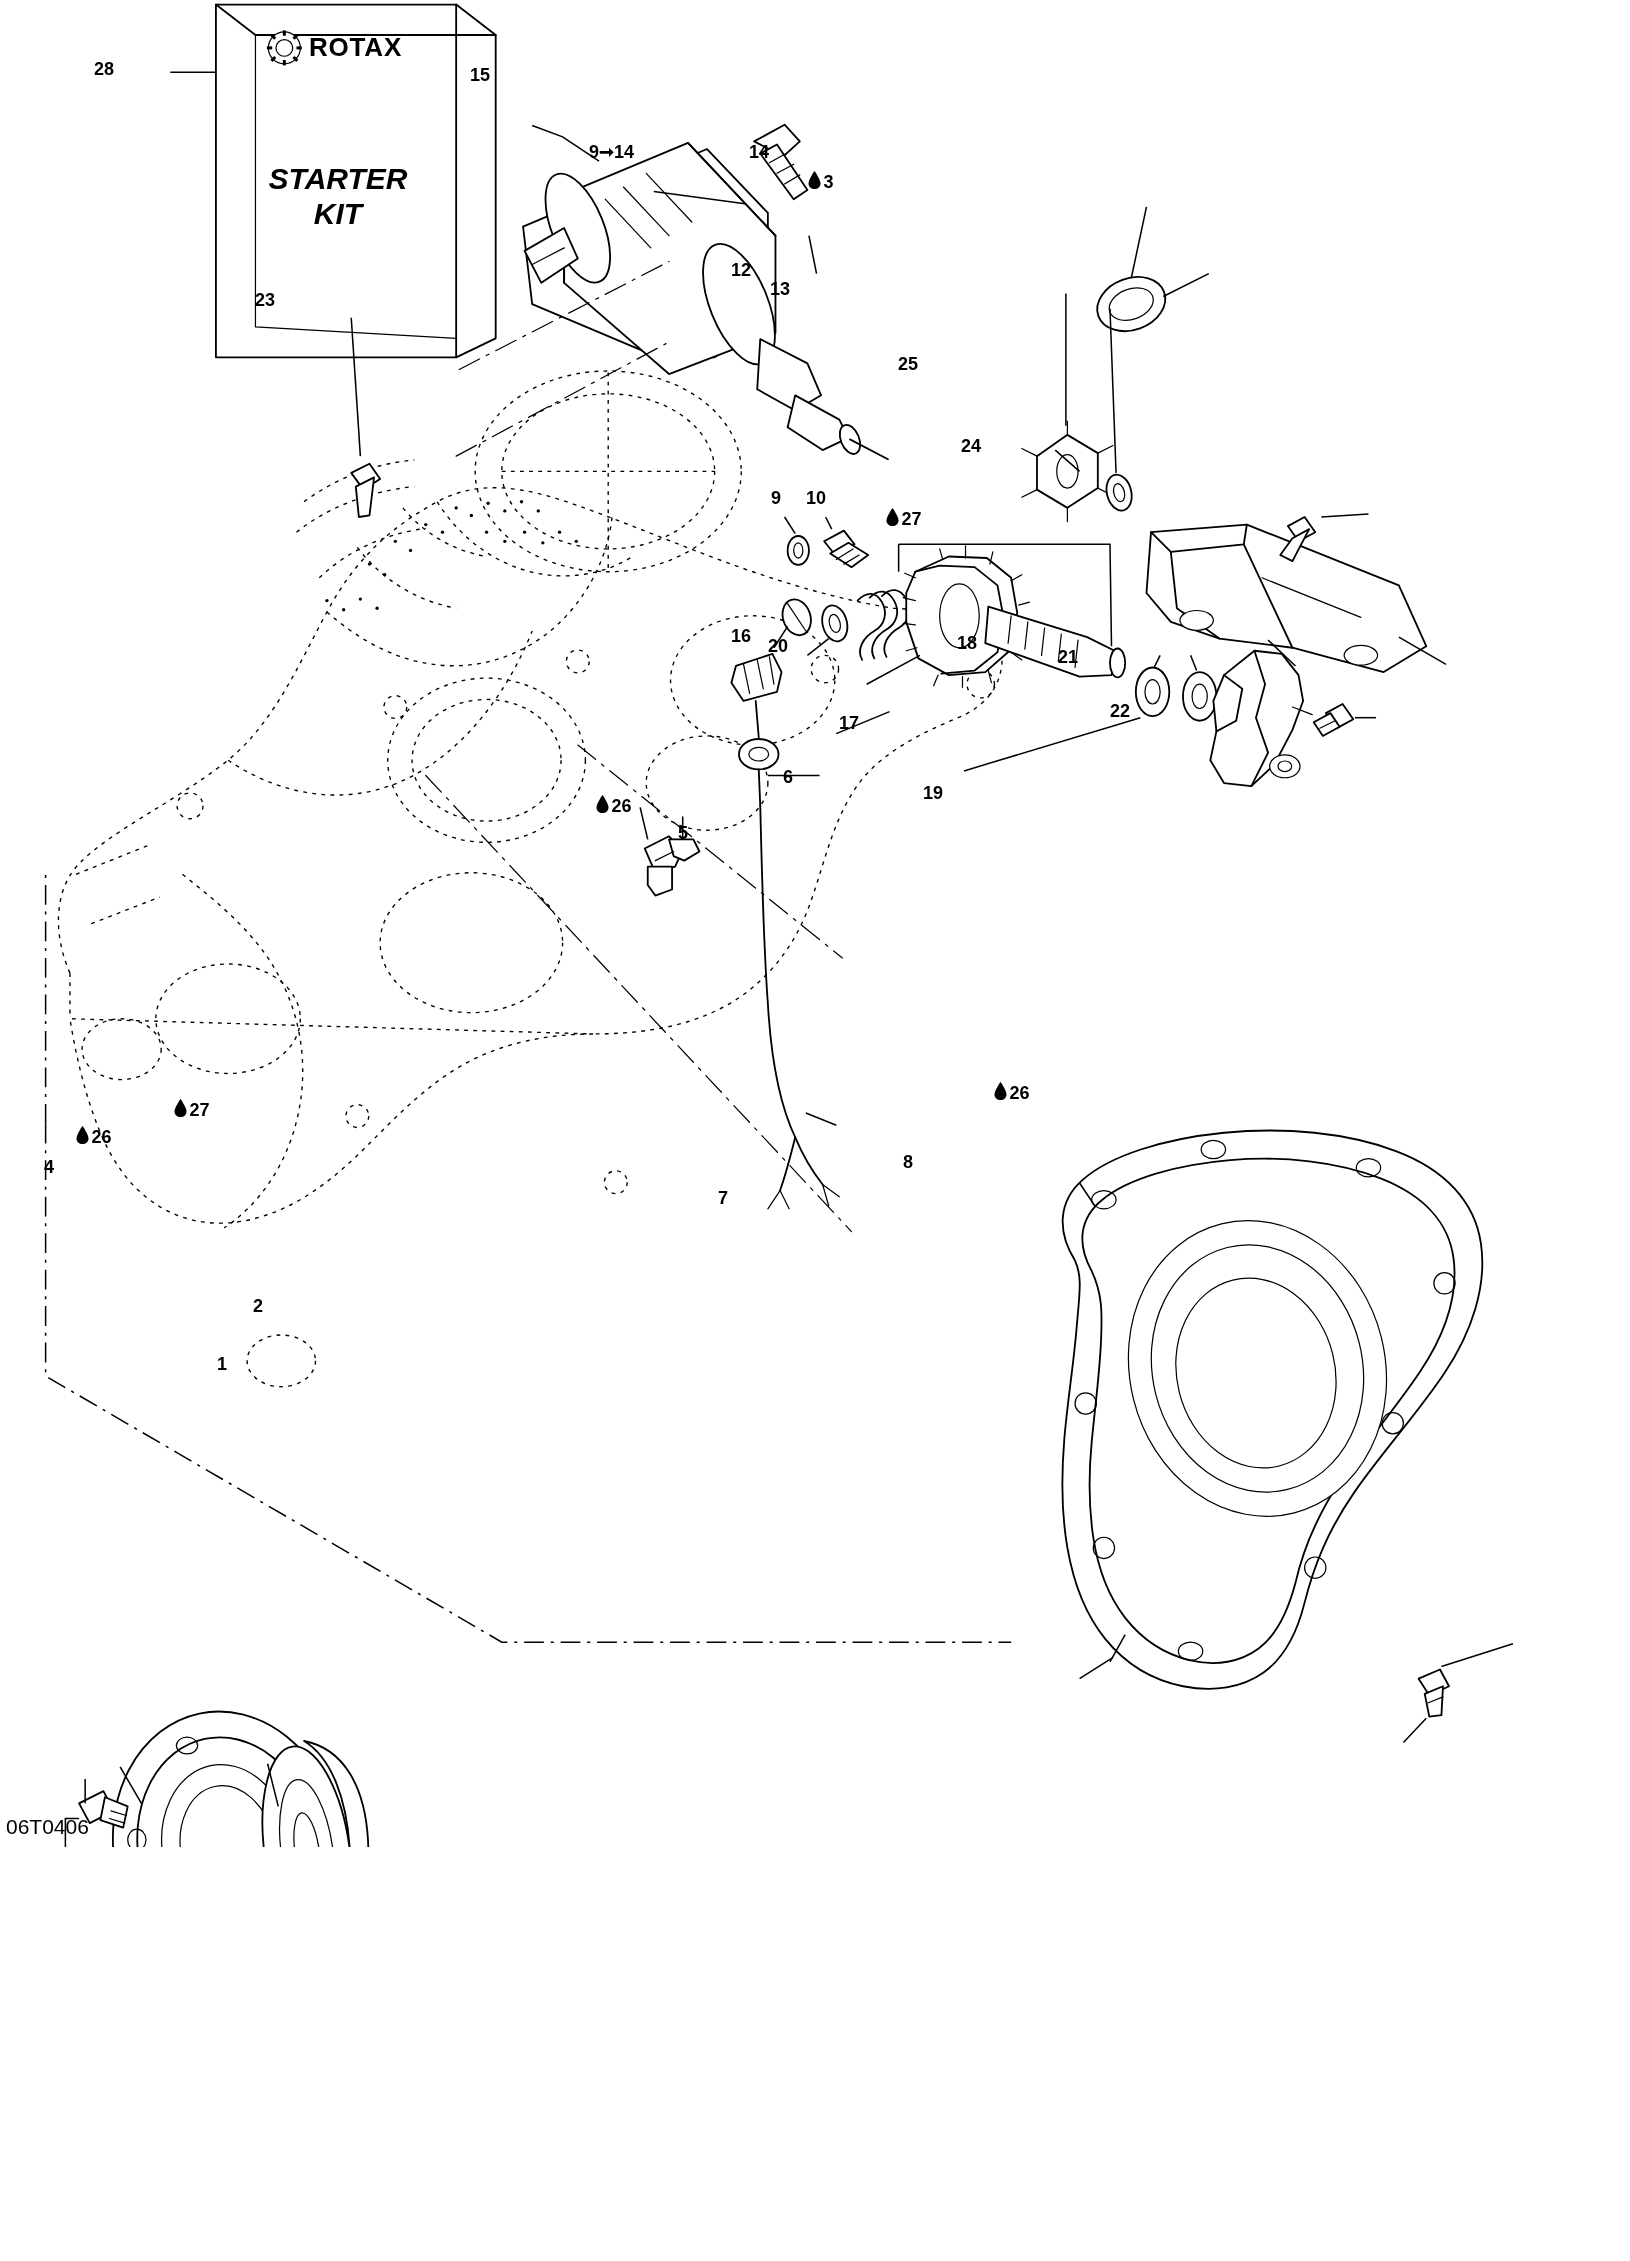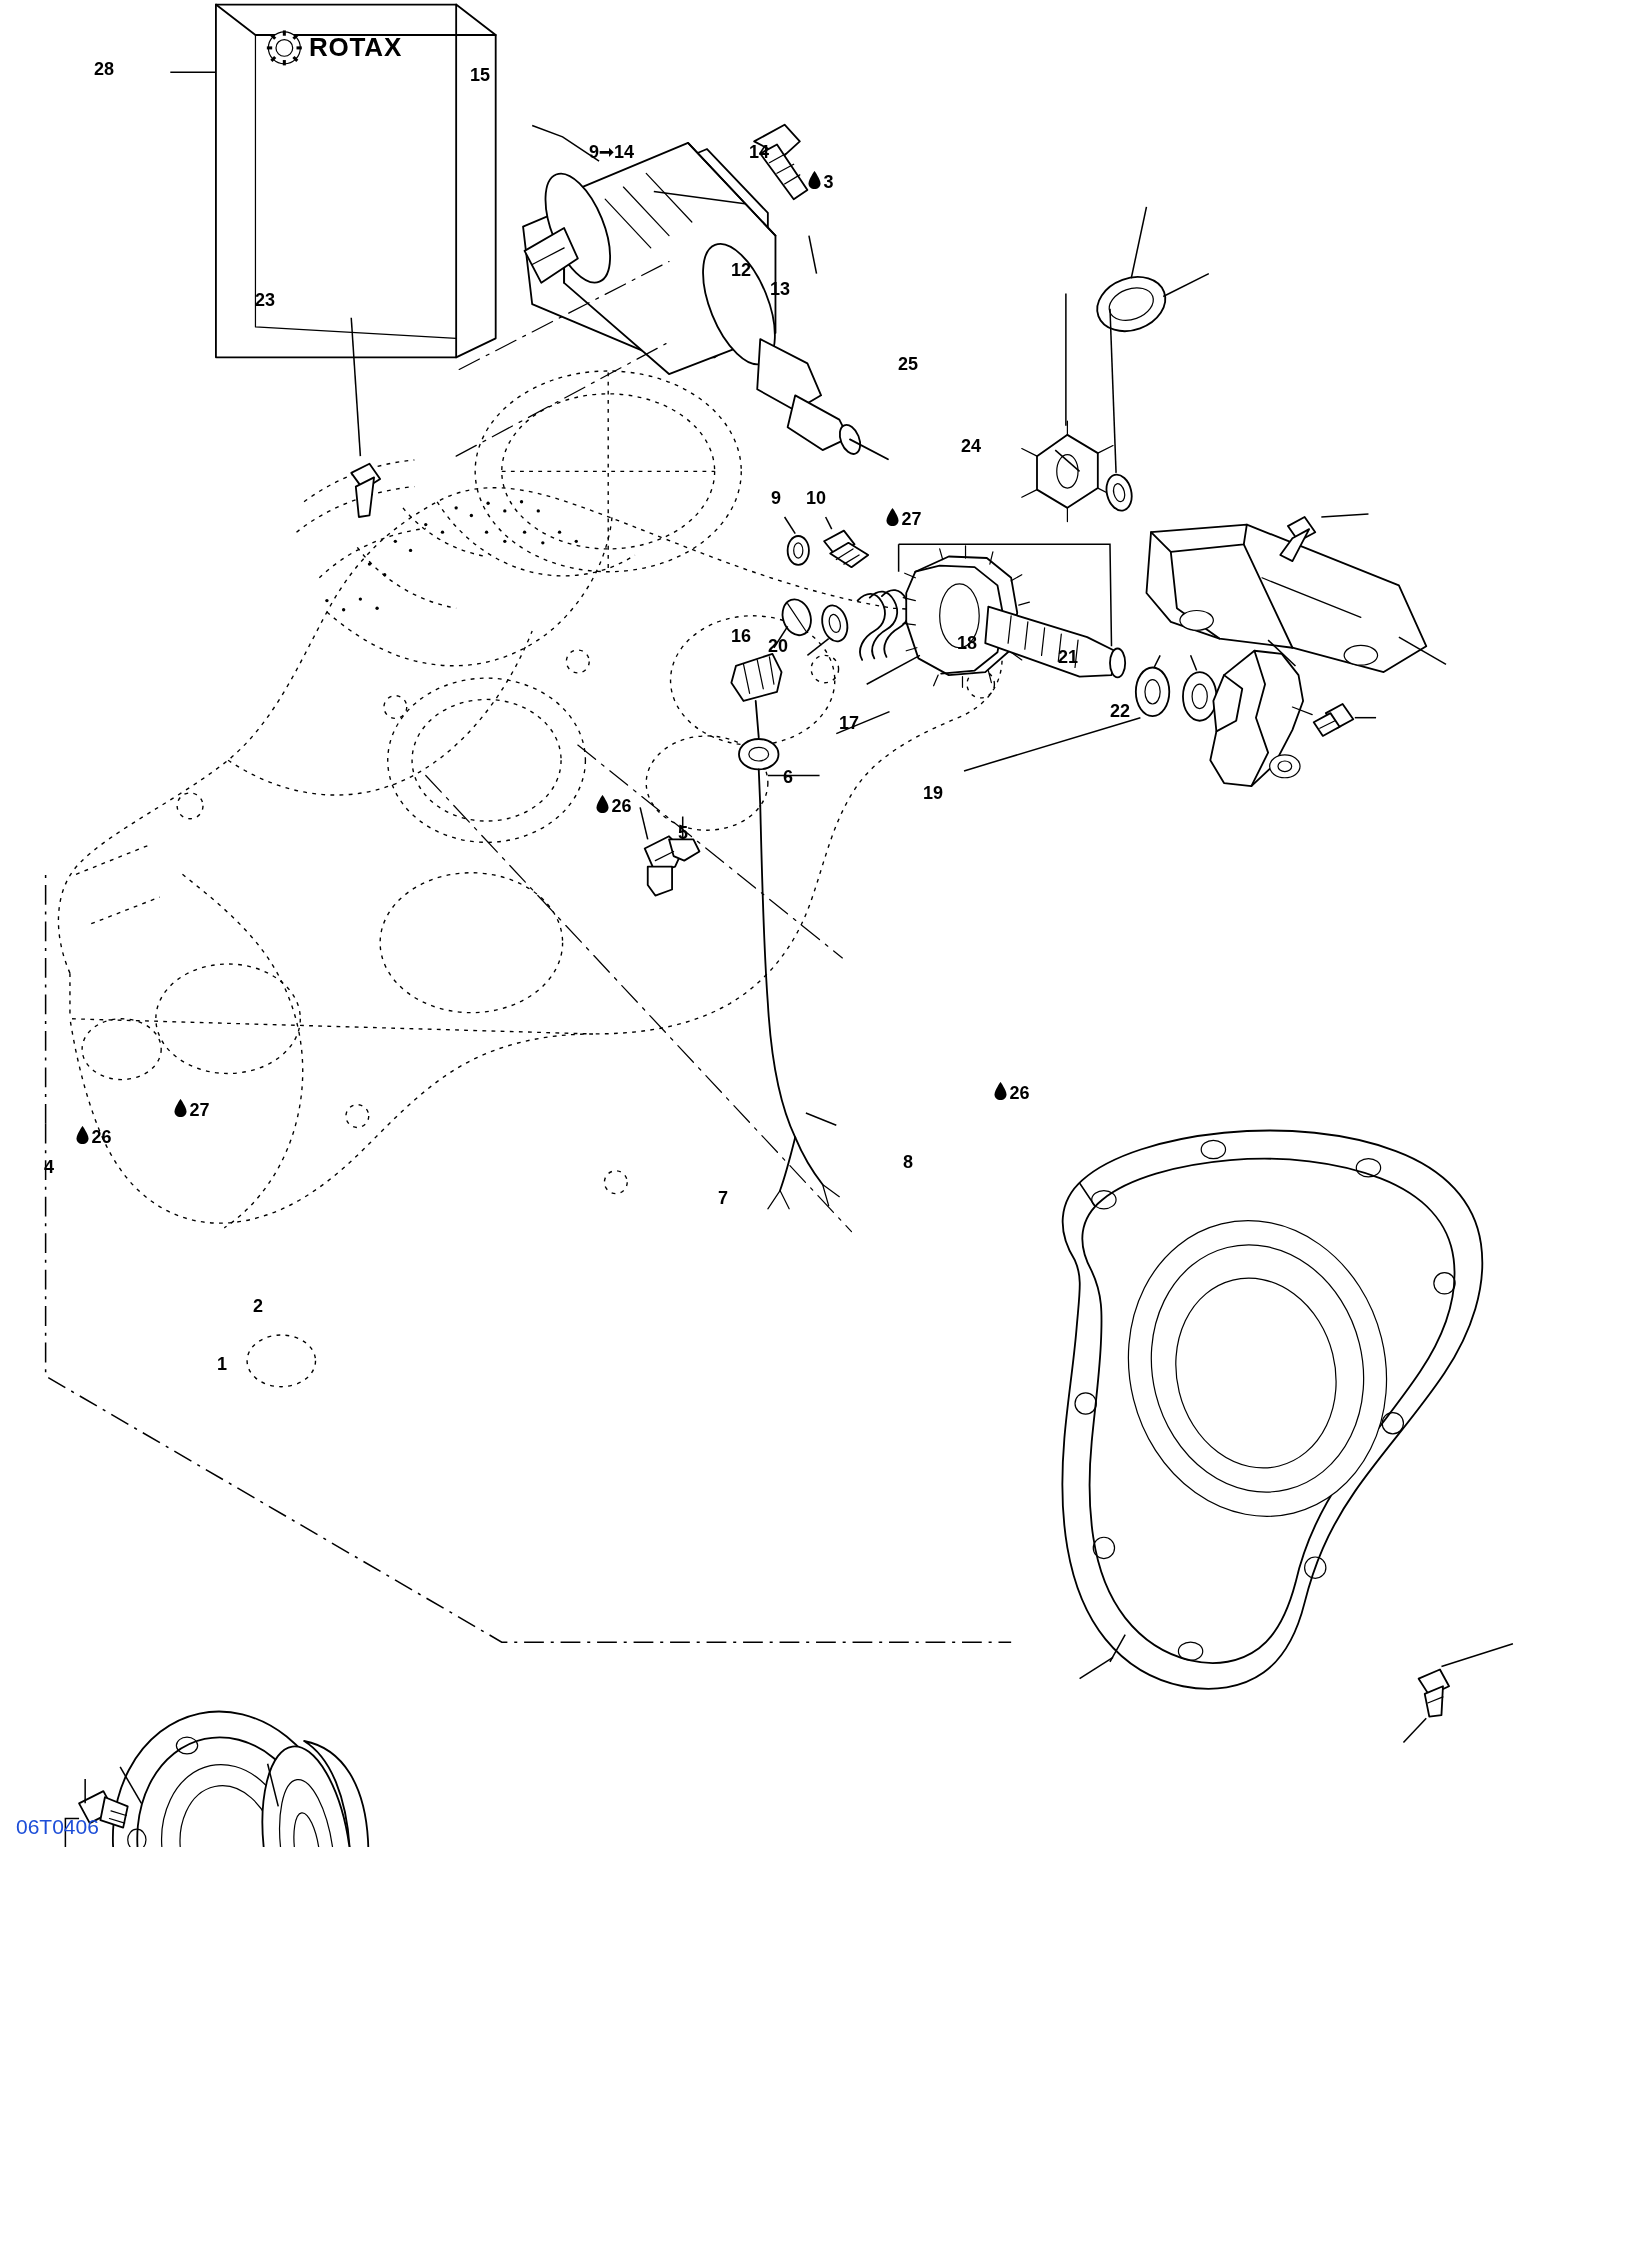--- a/index.html
+++ b/index.html
@@ -57,22 +57,21 @@
     font-size: 26px;
     letter-spacing: 0.8px;
     color: #000000;
   }
   .footer-code {
     position: absolute;
     left: 6px;
     bottom: 7.6px;
     font-family: "Liberation Sans", sans-serif;
     font-size: 21px;
-    color: #1d4ed8;
-    margin-left: 10px;
+    color: #000000;
   }
 </style>
 </head>
 <body>
 
 <div id="sheet">
 
   <svg class="layer" viewBox="0 0 2144 2974">
     <defs>
       <style>
@@ -460,20 +459,22 @@
       <path class="ln-lead" d="M1100 965 L1170 936"></path>
 
       <path class="ln-thin" d="M604 486 L880 344" stroke-dasharray="30 10 4 10"></path>
       <path class="ln-thin" d="M600 600 L876 452" stroke-dasharray="30 10 4 10"></path>
       <path class="ln-thin" d="M560 1020 L1120 1620" stroke-dasharray="30 10 4 10"></path>
       <path class="ln-thin" d="M760 980 L1108 1260" stroke-dasharray="30 10 4 10"></path>
     </g>
   </svg>
 
   <div class="rotax-text" style="left:309px; top:32px;">ROTAX</div>
+  <div class="kitbox-title" style="left:228px; top:161px; width:220px;">STARTER
+KIT</div>
 
   <div id="callout-layer">
       <div class="callout" style="left: 94px; top: 56px;"><span>28</span></div>
       <div class="callout" style="left: 470px; top: 62px;"><span>15</span></div>
       <div class="callout" style="left: 589px; top: 139px;"><span>9➞14</span></div>
       <div class="callout" style="left: 749px; top: 139px;"><span>14</span></div>
       <div class="callout" style="left: 807px; top: 169px;"><span><svg class="drop" width="15" height="20" viewBox="0 0 20 26" aria-hidden="true">
             <path d="M10 1 C10 1 2 12 2 17.5 C2 22 5.6 25 10 25 C14.4 25 18 22 18 17.5 C18 12 10 1 10 1 Z" fill="#000"></path>
           </svg></span><span>3</span></div>
       <div class="callout" style="left: 731px; top: 257px;"><span>12</span></div>

